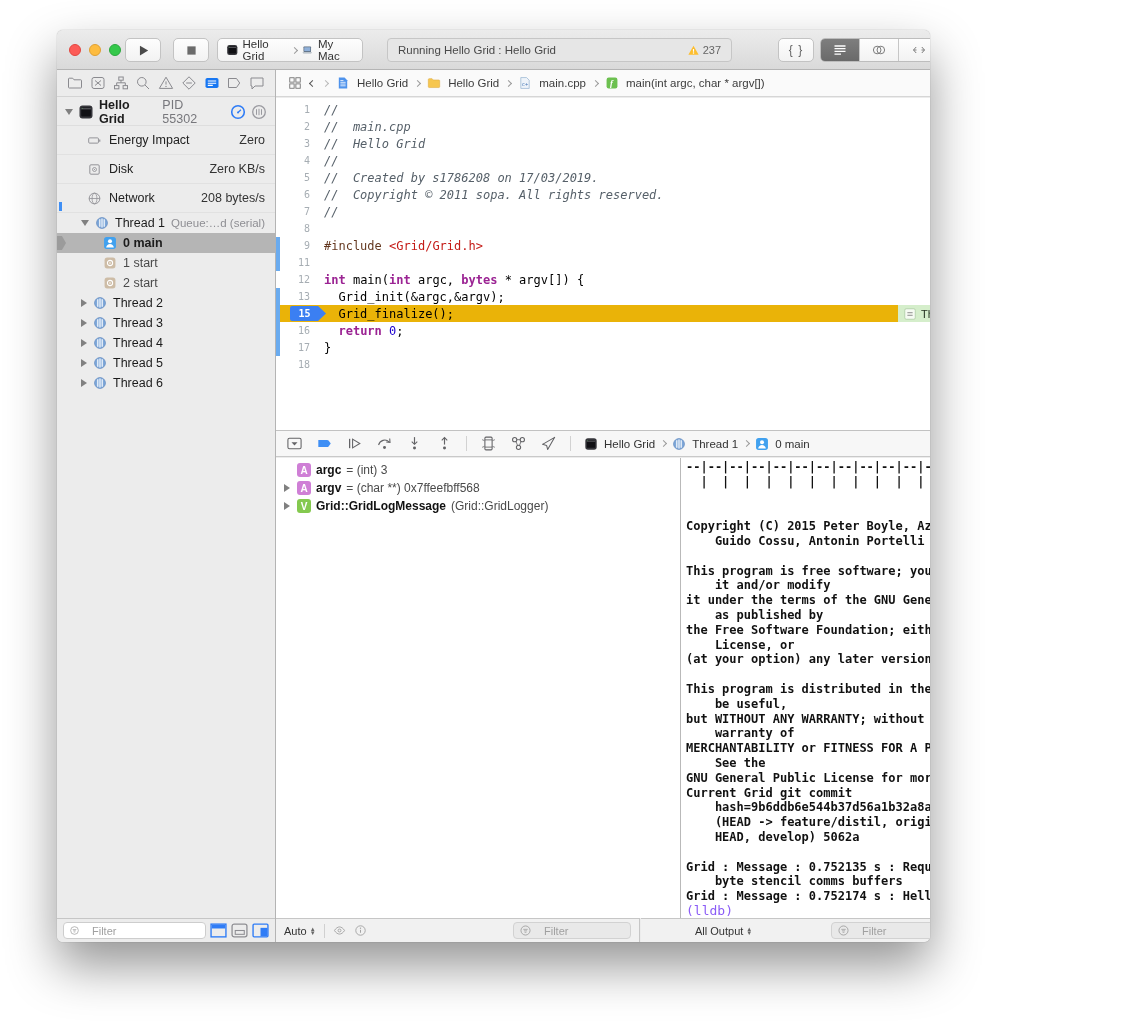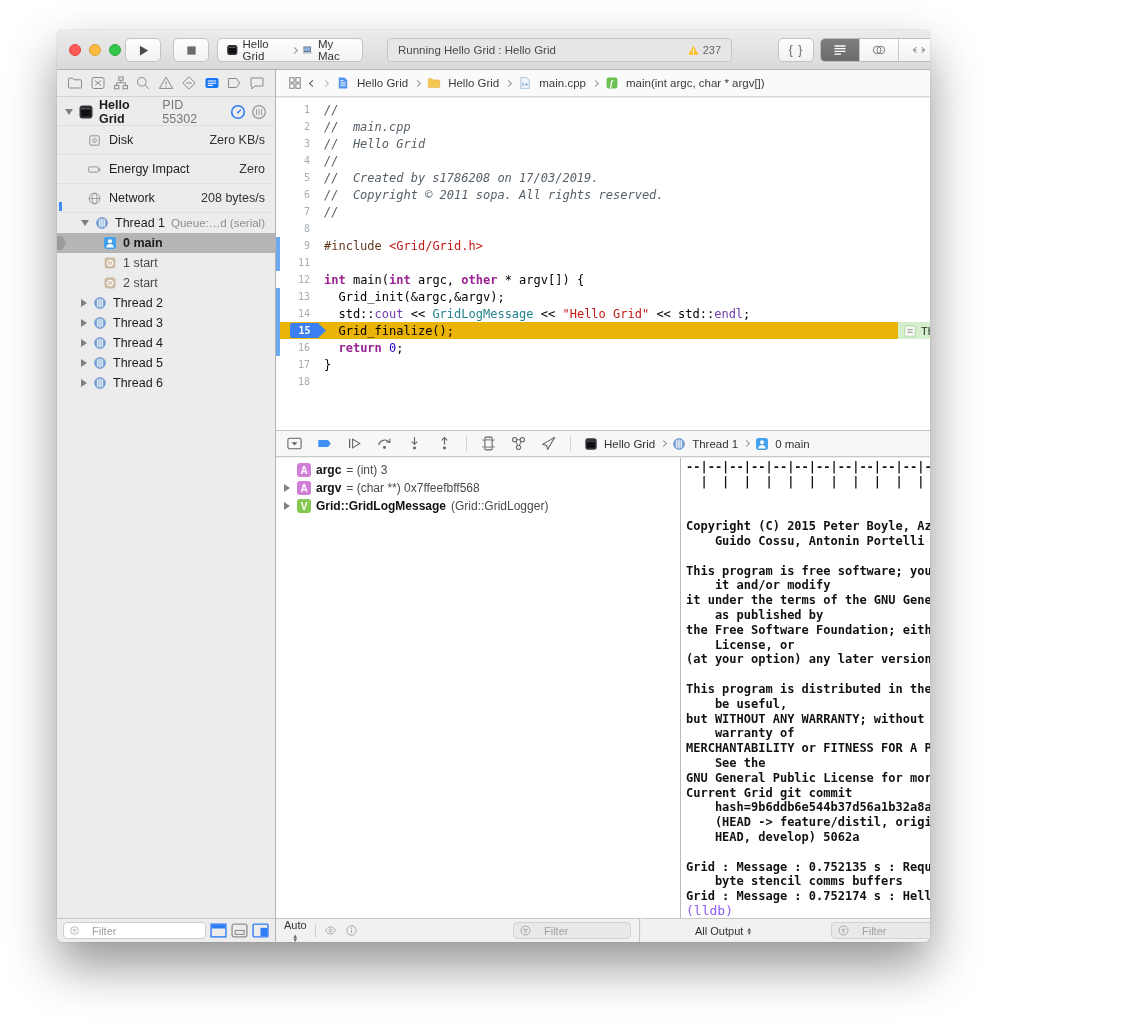--- a/index.html
+++ b/index.html
@@ -299,37 +299,37 @@
           </svg>
         <svg viewBox="0 0 16 16">
             <circle cx="8" cy="8" r="6.3" fill="none" stroke="#9a9aa0" stroke-width="1.3"></circle>
             <path d="M5.5 5.2v5.6M8 4.8v6.4M10.5 5.2v5.6" stroke="#9a9aa0"></path>
           </svg>
       </div>
       <div id="gauges">
           <div class="gauge-row">
             <span style="display: inline-flex; width: 15px; height: 15px; color: rgb(142, 142, 147);">
               <svg viewBox="0 0 16 16" style="width: 100%; height: 100%;">
+                <rect x="1.8" y="5.2" width="10.4" height="5.6" rx="1" fill="none" stroke="currentColor"></rect>
+                <path d="M13 6.8v2.4h1.2V6.8z" fill="currentColor"></path>
+              </svg>
+            </span>
+            <span class="gl">Energy Impact</span>
+            <span class="gv">Zero</span>
+          </div>
+          <div class="gauge-row">
+            <span style="display: inline-flex; width: 15px; height: 15px; color: rgb(142, 142, 147);">
+              <svg viewBox="0 0 16 16" style="width: 100%; height: 100%;">
                 <rect x="3" y="3" width="10" height="10" rx="1.2" fill="none" stroke="currentColor"></rect>
                 <circle cx="8" cy="8" r="2.1" fill="none" stroke="currentColor" stroke-width=".9"></circle>
                 <circle cx="8" cy="8" r=".6" fill="currentColor"></circle>
               </svg>
             </span>
             <span class="gl">Disk</span>
             <span class="gv">Zero KB/s</span>
-          </div>
-          <div class="gauge-row">
-            <span style="display: inline-flex; width: 15px; height: 15px; color: rgb(142, 142, 147);">
-              <svg viewBox="0 0 16 16" style="width: 100%; height: 100%;">
-                <rect x="1.8" y="5.2" width="10.4" height="5.6" rx="1" fill="none" stroke="currentColor"></rect>
-                <path d="M13 6.8v2.4h1.2V6.8z" fill="currentColor"></path>
-              </svg>
-            </span>
-            <span class="gl">Energy Impact</span>
-            <span class="gv">Zero</span>
           </div>
           <div class="gauge-row">
             <span style="display: inline-flex; width: 15px; height: 15px; color: rgb(142, 142, 147);">
               <svg viewBox="0 0 16 16" style="width: 100%; height: 100%;">
                 <circle cx="8" cy="8" r="5.7" fill="none" stroke="currentColor"></circle>
                 <ellipse cx="8" cy="8" rx="2.6" ry="5.7" fill="none" stroke="currentColor" stroke-width=".8"></ellipse>
                 <path d="M2.3 8h11.4" stroke="currentColor" stroke-width=".8"></path>
               </svg>
             </span>
             <span class="gl">Network</span>
@@ -544,29 +544,25 @@
         <div class="crow">
           <span class="gut">9</span>
           <pre><span class="tk-pp">#include </span><span class="tk-str">&lt;Grid/Grid.h&gt;</span></pre>
         </div>
         <div class="crow">
           <span class="gut">11</span>
           <pre></pre>
         </div>
         <div class="crow">
           <span class="gut">12</span>
-          <pre><span class="tk-kw">int</span><span> main(</span><span class="tk-kw">int</span><span> argc, </span><span class="tk-kw">other</span><span> * argv[]) {</span></pre>
+          <pre><span class="tk-kw">int</span><span> main(</span><span class="tk-kw">int</span><span> argc, </span><span class="tk-kw">bytes</span><span> * argv[]) {</span></pre>
         </div>
         <div class="crow">
           <span class="gut">13</span>
           <pre><span>  Grid_init(&amp;argc,&amp;argv);</span></pre>
-        </div>
-        <div class="crow">
-          <span class="gut">14</span>
-          <pre><span>  std::</span><span class="tk-lib">cout</span><span> &lt;&lt; </span><span class="tk-glob">GridLogMessage</span><span> &lt;&lt; </span><span class="tk-str">"Hello Grid"</span><span> &lt;&lt; std::</span><span class="tk-lib">endl</span><span>;</span></pre>
         </div>
         <div class="crow hl">
           <span class="gut"></span>
           <span class="bp-badge">15</span>
           <pre><span>  Grid_finalize();</span></pre>
           <div class="anno">
             <span style="display: inline-flex; width: 12px; height: 12px;">
               <svg viewBox="0 0 16 16" style="width: 100%; height: 100%;">
                 <rect x="1" y="1" width="14" height="14" rx="2" fill="#f6fbf3" stroke="#a9c9a0"></rect>
                 <path d="M4.5 6.3h7M4.5 9.7h7" stroke="#8a8a8a" stroke-width="1.3"></path>
@@ -737,21 +733,21 @@
     (HEAD -&gt; feature/distil, origin/develop, origin/
     HEAD, develop) 5062a
 
 Grid : Message : 0.752135 s : Requesting 1073741824
     byte stencil comms buffers
 Grid : Message : 0.752174 s : Hello Grid</pre>
     <div class="lldb">(lldb) </div>
   </div>
 
   <div class="varfoot">
-    <span style="display:flex;align-items:center;gap:3px;flex-direction:column;">
+    <span style="display:flex;align-items:center;gap:3px;">
       <span>Auto</span>
       <span class="updown">
           <span>▲</span>
           <span>▼</span>
         </span>
     </span>
     <span class="vsep"></span>
     <span class="ficons">
       <svg viewBox="0 0 16 16">
           <path d="M1.8 8C3.6 5 6 3.6 8 3.6S12.4 5 14.2 8C12.4 11 10 12.4 8 12.4S3.6 11 1.8 8z" fill="none" stroke="currentColor"></path>

